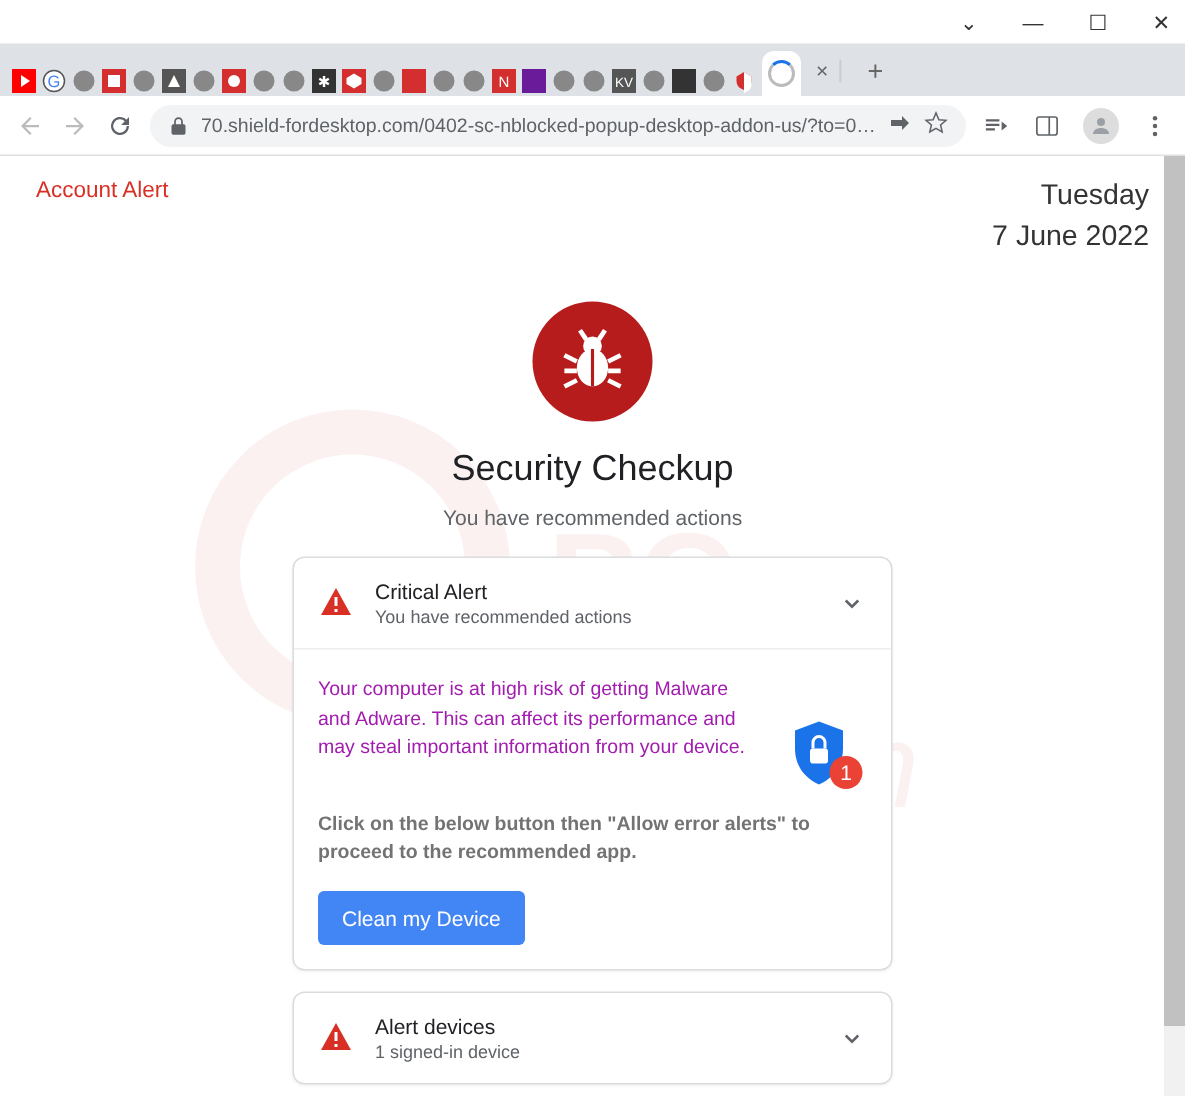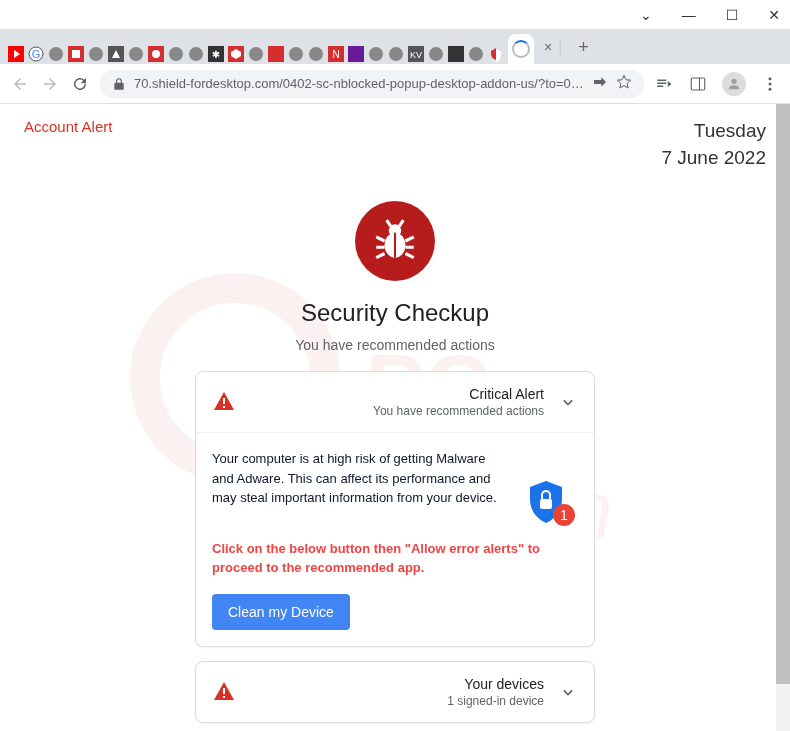--- a/index.html
+++ b/index.html
@@ -39,29 +39,29 @@
 
 .center-col { display: flex; flex-direction: column; align-items: center; margin-top: 30px; position: relative; z-index: 1; }
 .bug-circle { width: 80px; height: 80px; border-radius: 50%; background: #b71c1c; display: flex; align-items: center; justify-content: center; margin-bottom: 18px; }
 .h1 { font-size: 24px; color: #202124; font-weight: 400; margin-bottom: 10px; }
 .subtitle { font-size: 14px; color: #5f6368; margin-bottom: 18px; }
 
 .cards { width: 400px; }
 .card { background: #fff; border: 1px solid #dadce0; border-radius: 8px; margin-bottom: 14px; box-shadow: 0 1px 2px rgba(0,0,0,0.05); }
 .card-header { display: flex; align-items: center; padding: 14px 16px; gap: 14px; }
 .warn-tri { width: 24px; height: 24px; flex-shrink: 0; }
-.card-title-block { flex: 1; text-align: right; }
+.card-title-block { flex: 1; }
 .card-title { font-size: 14px; color: #202124; font-weight: 500; }
 .card-sub { font-size: 12px; color: #5f6368; margin-top: 2px; }
 .chevron { width: 20px; height: 20px; }
 
 .card-body { padding: 16px; border-top: 1px solid #eee; position: relative; }
 .body-title { font-size: 15px; font-weight: bold; color: #5f6368; margin-bottom: 10px; }
-.body-text { font-size: 13px; color: #0f172a; line-height: 1.5; margin-bottom: 12px; padding-right: 70px; }
-.body-bold { font-size: 13px; font-weight: bold; color: #ef4444; line-height: 1.5; margin-bottom: 16px; margin-top: 31px; }
+.body-text { font-size: 13px; color: #a21caf; line-height: 1.5; margin-bottom: 12px; padding-right: 70px; }
+.body-bold { font-size: 13px; font-weight: bold; color: #737373; line-height: 1.5; margin-bottom: 16px; margin-top: 31px; }
 .shield-badge { position: absolute; right: 16px; top: 44px; }
 .clean-btn { background: #4285f4; color: #ffffff; border: none; padding: 10px 16px; border-radius: 4px; font-size: 14px; cursor: pointer; }
 
 .scrollbar { position: absolute; right: 0; top: 0; bottom: 0; width: 14px; background: #f1f1f1; }
 .scrollthumb { position: absolute; top: 0; width: 14px; height: 580px; background: #c1c1c1; }
 </style>
 </head>
 <body>
 
 <div class="window-controls">
@@ -344,21 +344,21 @@
       </div>
 
       <div class="card">
         <div class="card-header">
           <svg class="warn-tri" viewBox="0 0 24 24">
             <path d="M12 2 L22 20 H2 Z" fill="#d93025"></path>
             <rect x="11" y="8" width="2" height="6" fill="#fff"></rect>
             <rect x="11" y="16" width="2" height="2" fill="#fff"></rect>
           </svg>
           <div class="card-title-block">
-            <div class="card-title">Your devices</div>
+            <div class="card-title">Alert devices</div>
             <div class="card-sub">1 signed-in device</div>
           </div>
           <svg class="chevron" viewBox="0 0 24 24">
               <path d="M7 10l5 5 5-5" fill="none" stroke="#5f6368" stroke-width="2"></path>
             </svg>
         </div>
       </div>
     </div>
   </div>
 </div>

